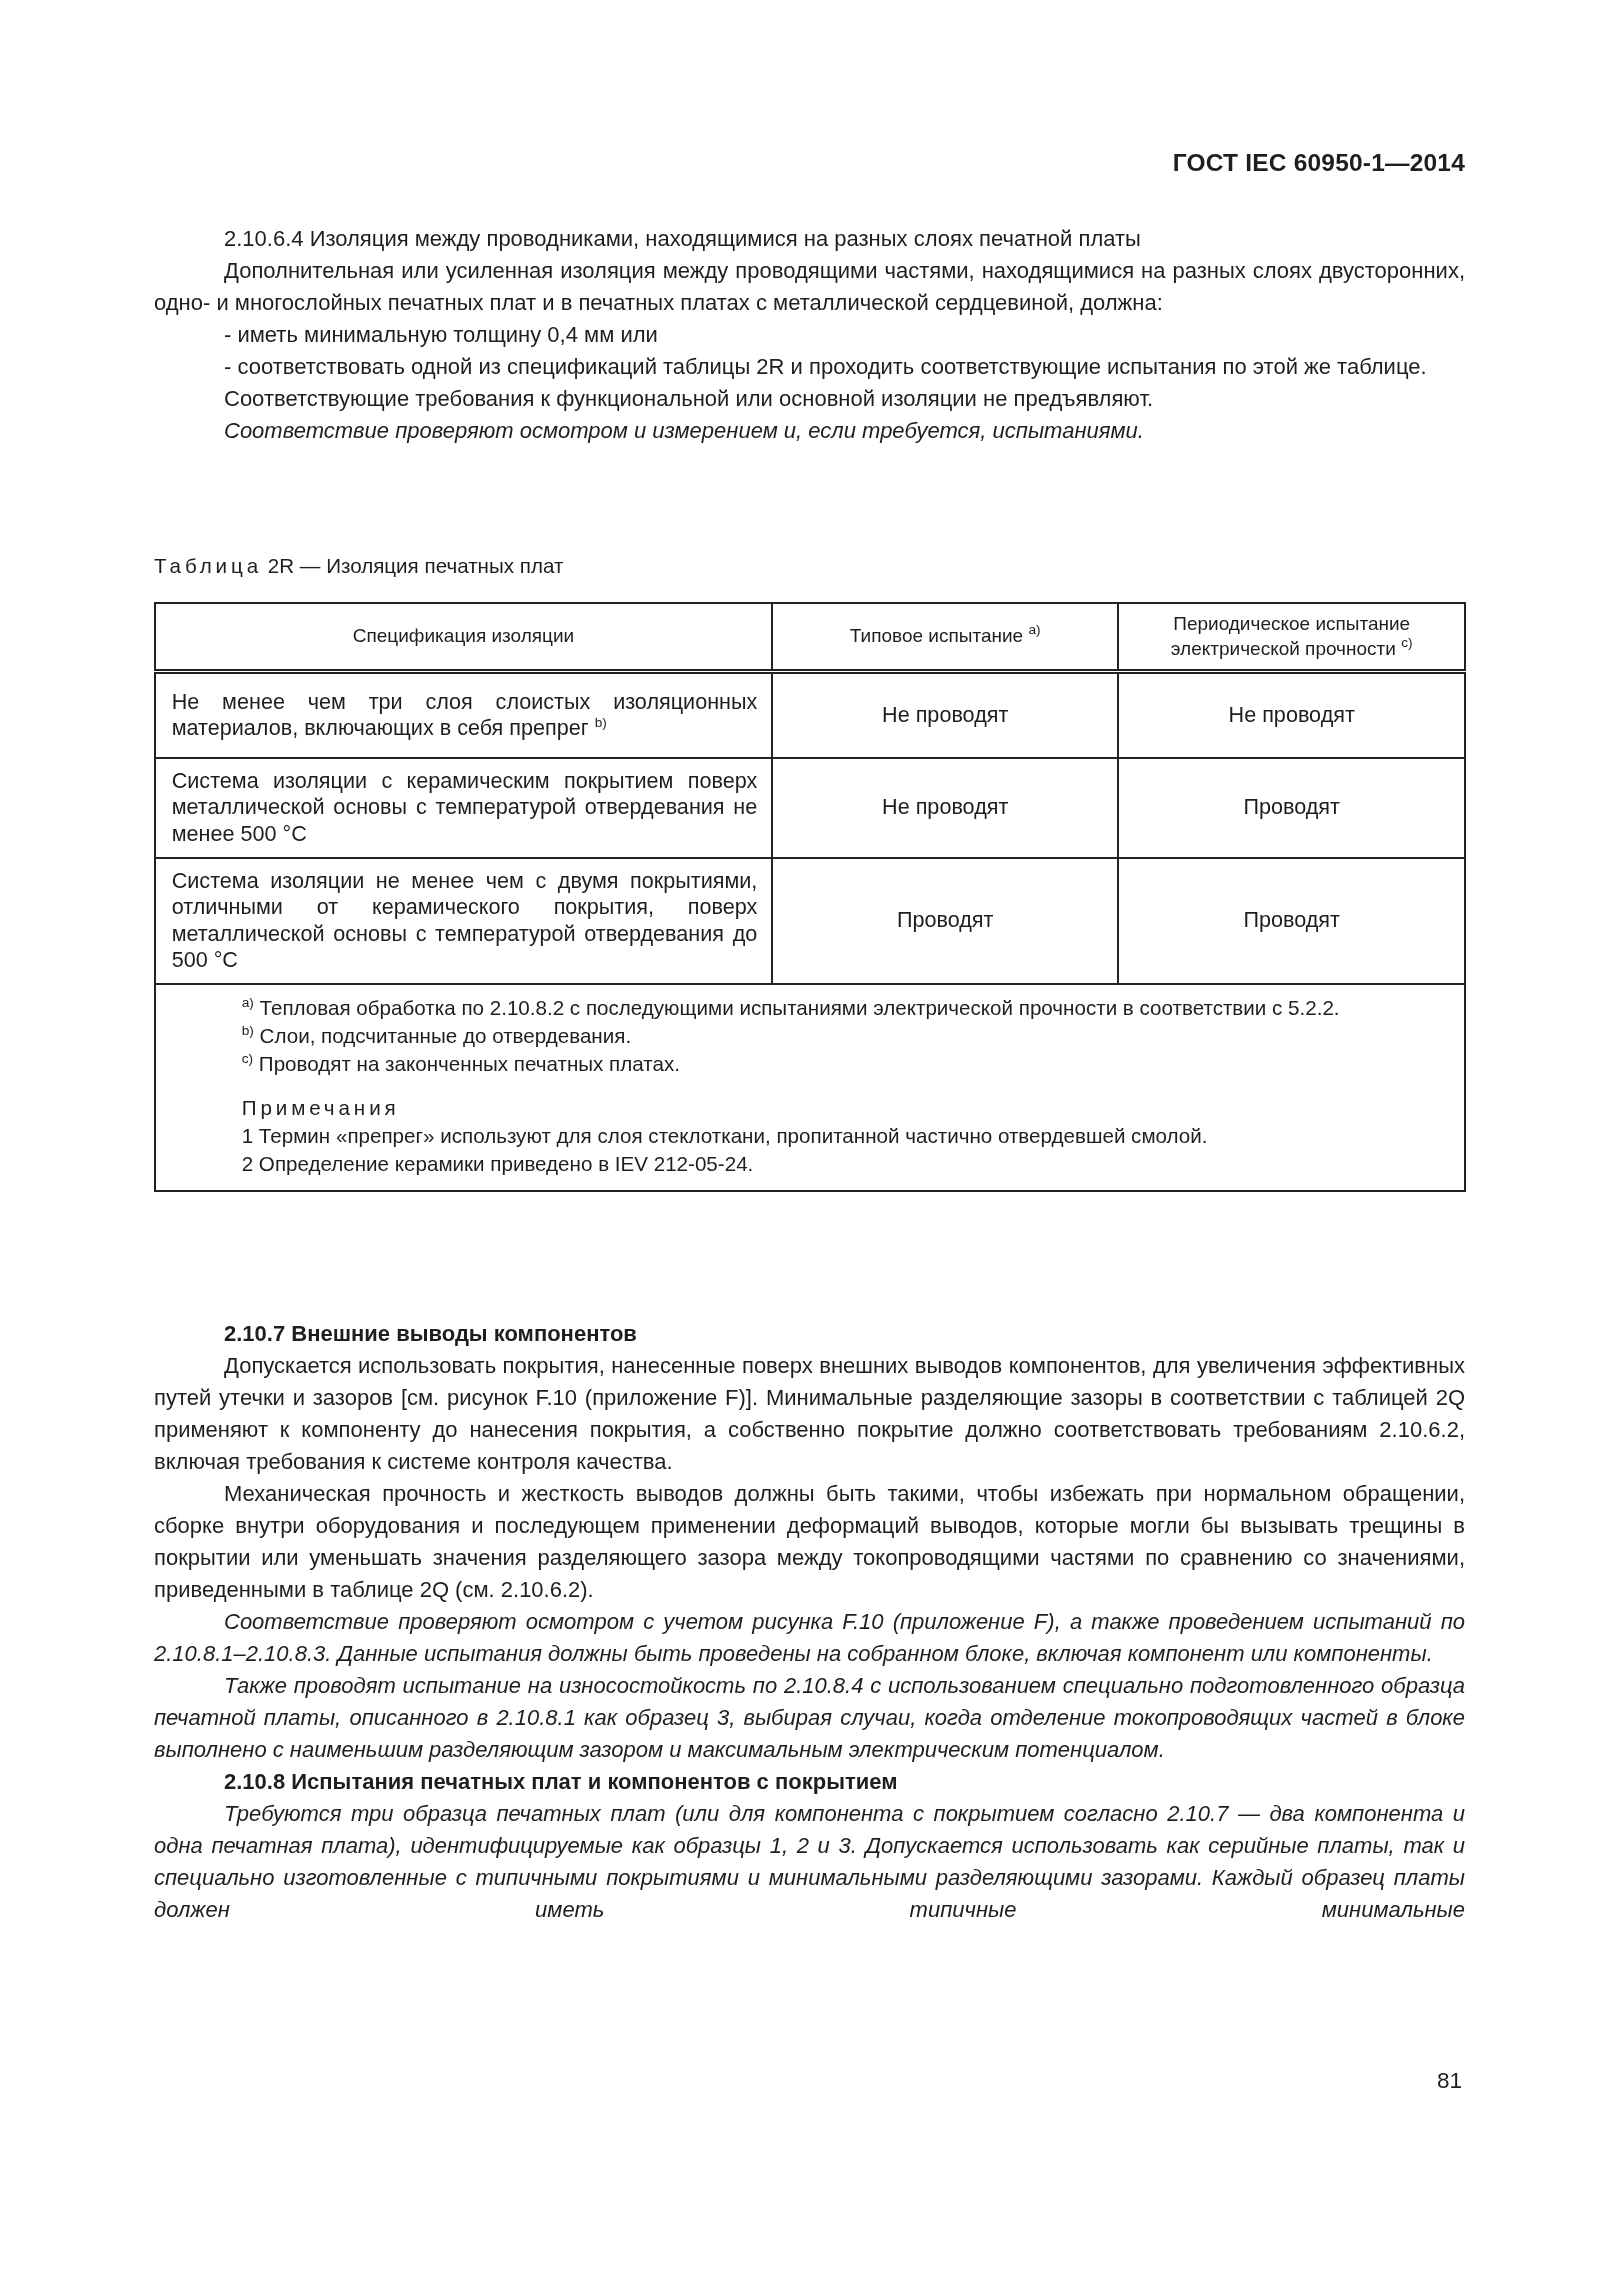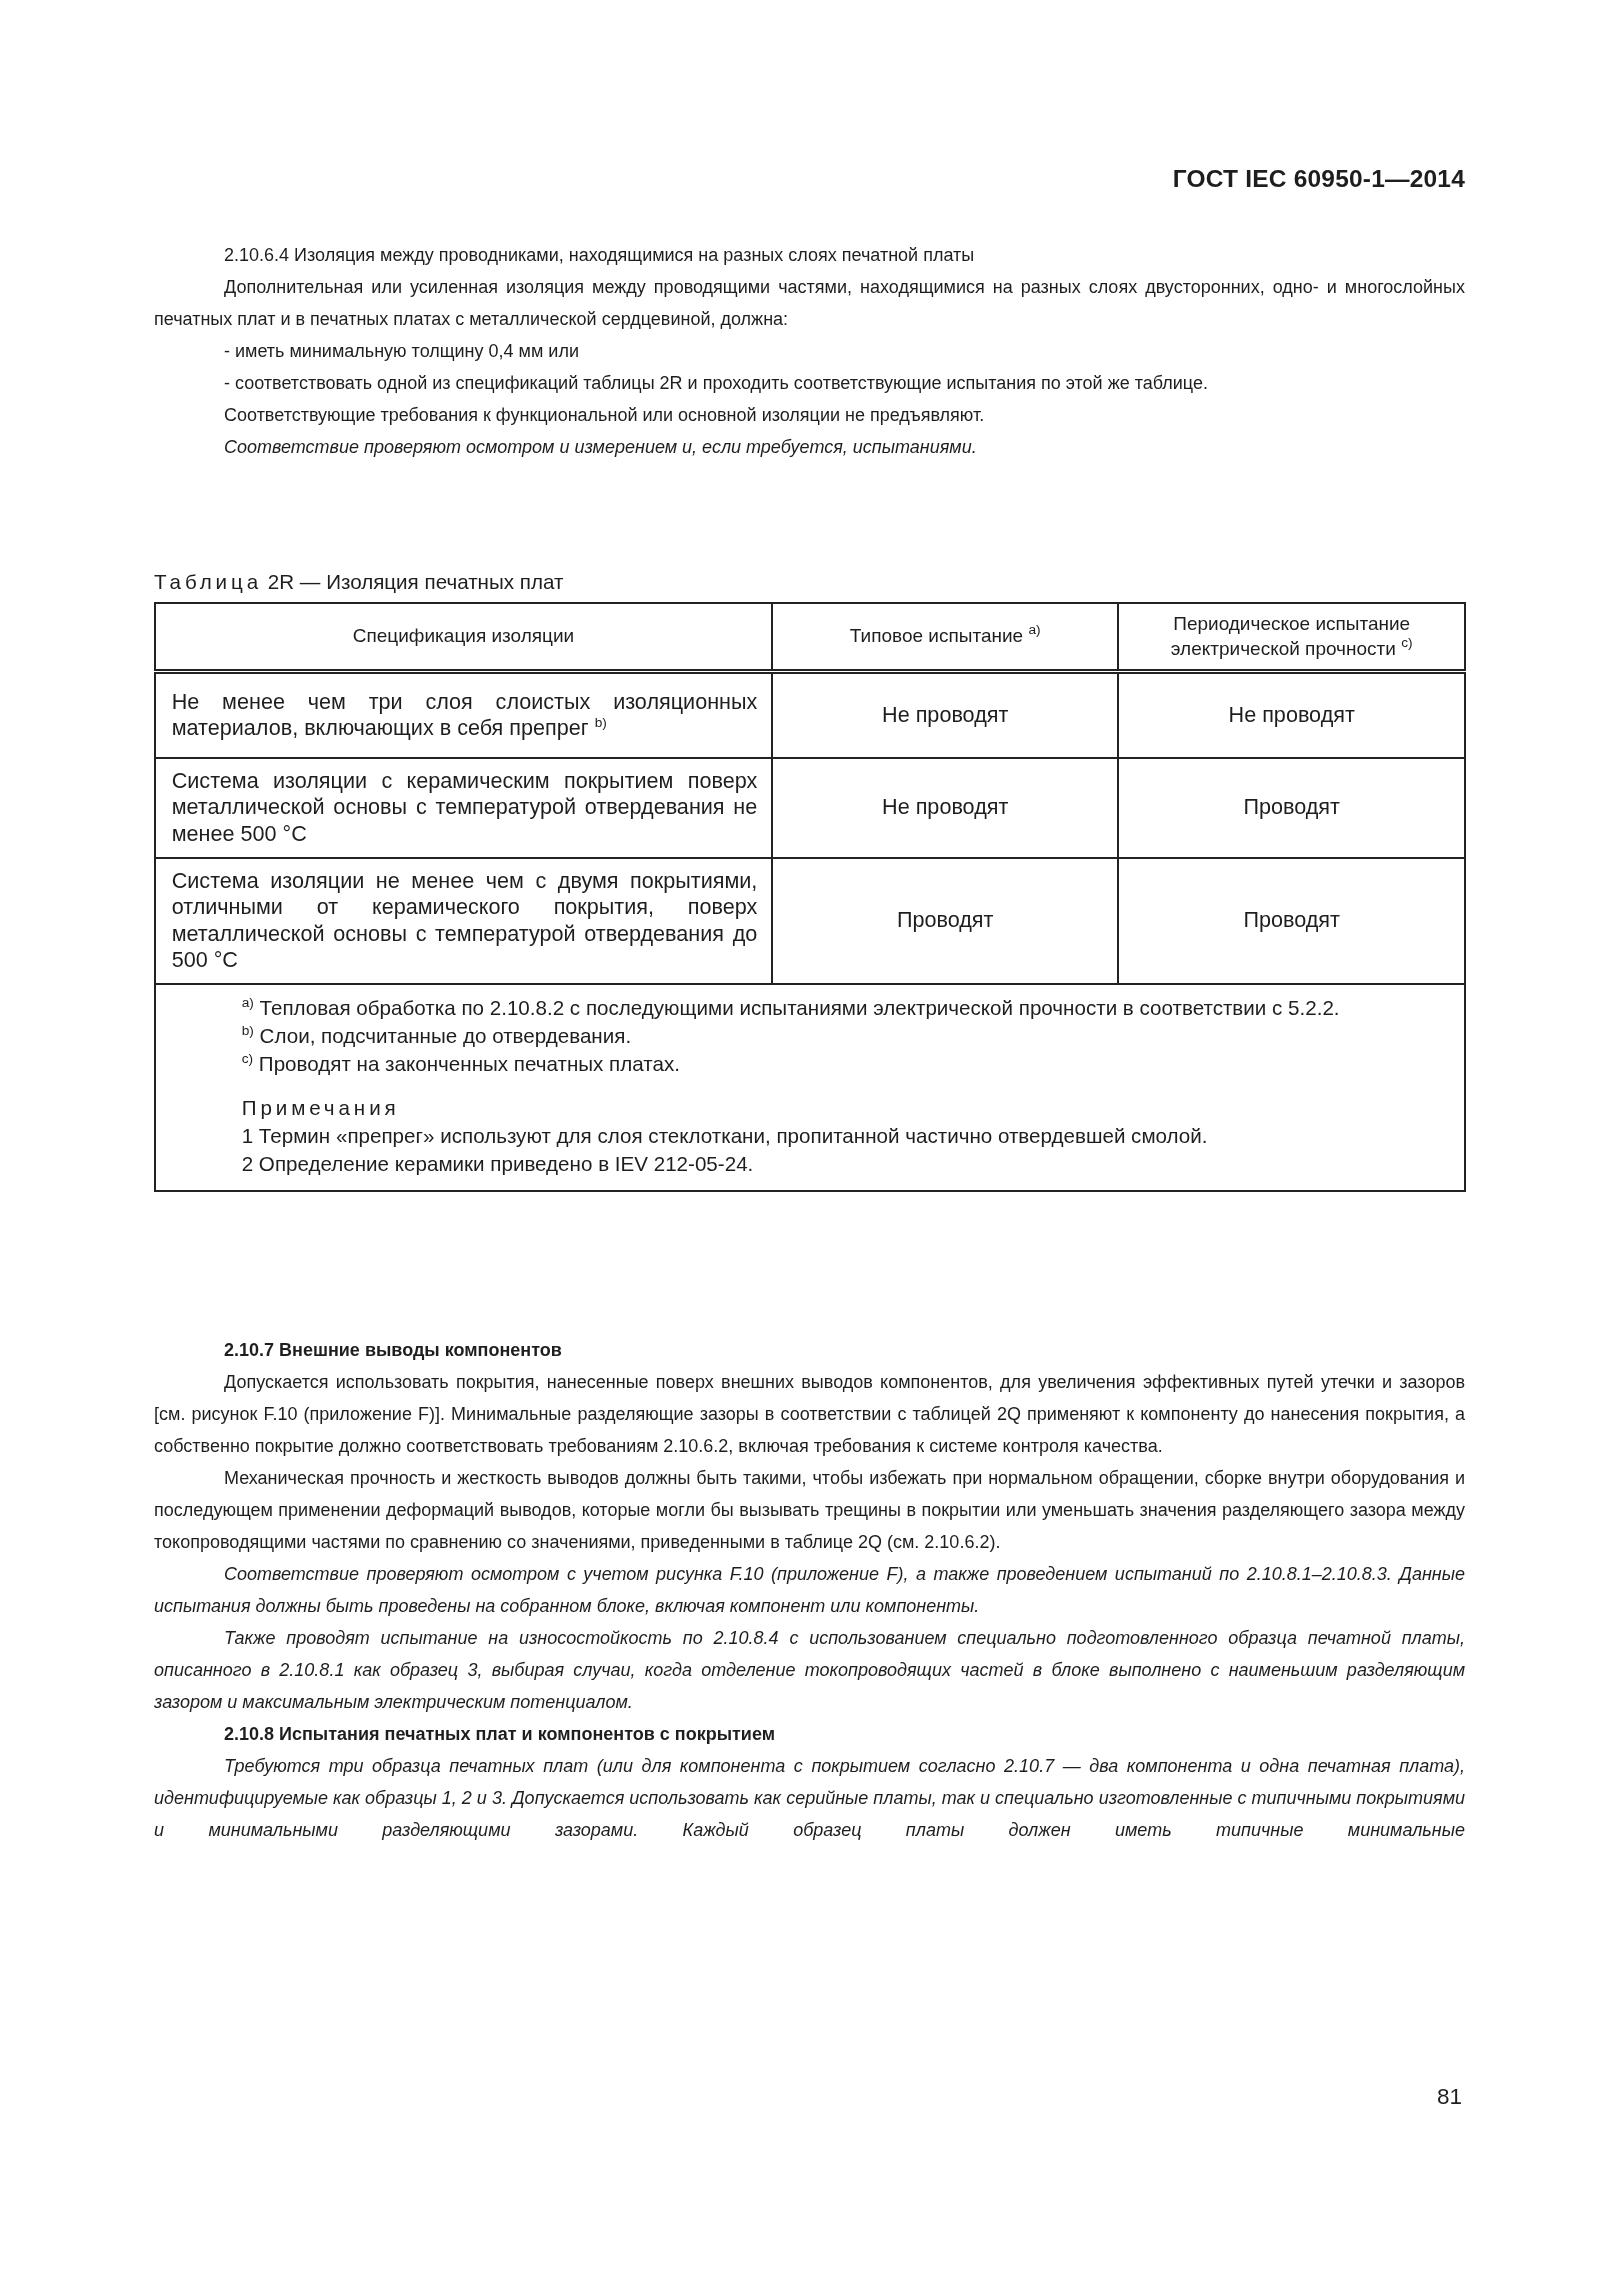--- a/index.html
+++ b/index.html
@@ -1,21 +1,21 @@
 <!DOCTYPE html>
 <html><head>
 <meta charset="utf-8">
 <style>
   html, body { margin: 0; padding: 0; background: #ffffff; }
   body { width: 1621px; height: 2293px; position: relative; overflow: hidden;
          font-family: "Liberation Sans", sans-serif; color: #1e1e1e; }
-  .abs { position: absolute; margin-top: 16px; }
+  .abs { position: absolute; }
   .running-header { left: 1078px; top: 149px; width: 387px; text-align: right;
                     font-weight: bold; font-size: 24.5px; letter-spacing: 0.2px; }
-  .body-block { left: 154px; width: 1311px; font-size: 18px; line-height: 32px; }
+  .body-block { left: 154px; width: 1311px; font-size: 22px; line-height: 32px; }
   .p { margin: 0; text-align: justify; text-indent: 70px; }
   .dash { margin: 0; text-indent: 70px; text-align: justify; }
   .it { font-style: italic; }
   .bold { font-weight: bold; }
   .caption { left: 154px; top: 554px; font-size: 20.6px; }
   .caption .spaced { letter-spacing: 3.9px; }
   table.spec { position: absolute; left: 154px; top: 602px; width: 1312px;
                border-collapse: collapse; font-size: 21.6px; line-height: 26.5px; }
   table.spec td, table.spec th { border: 2.5px solid #222; vertical-align: middle; }
   table.spec th { font-weight: normal; font-size: 19px; line-height: 24.5px; text-align: center; height: 65px; padding: 0 5.9px; }

